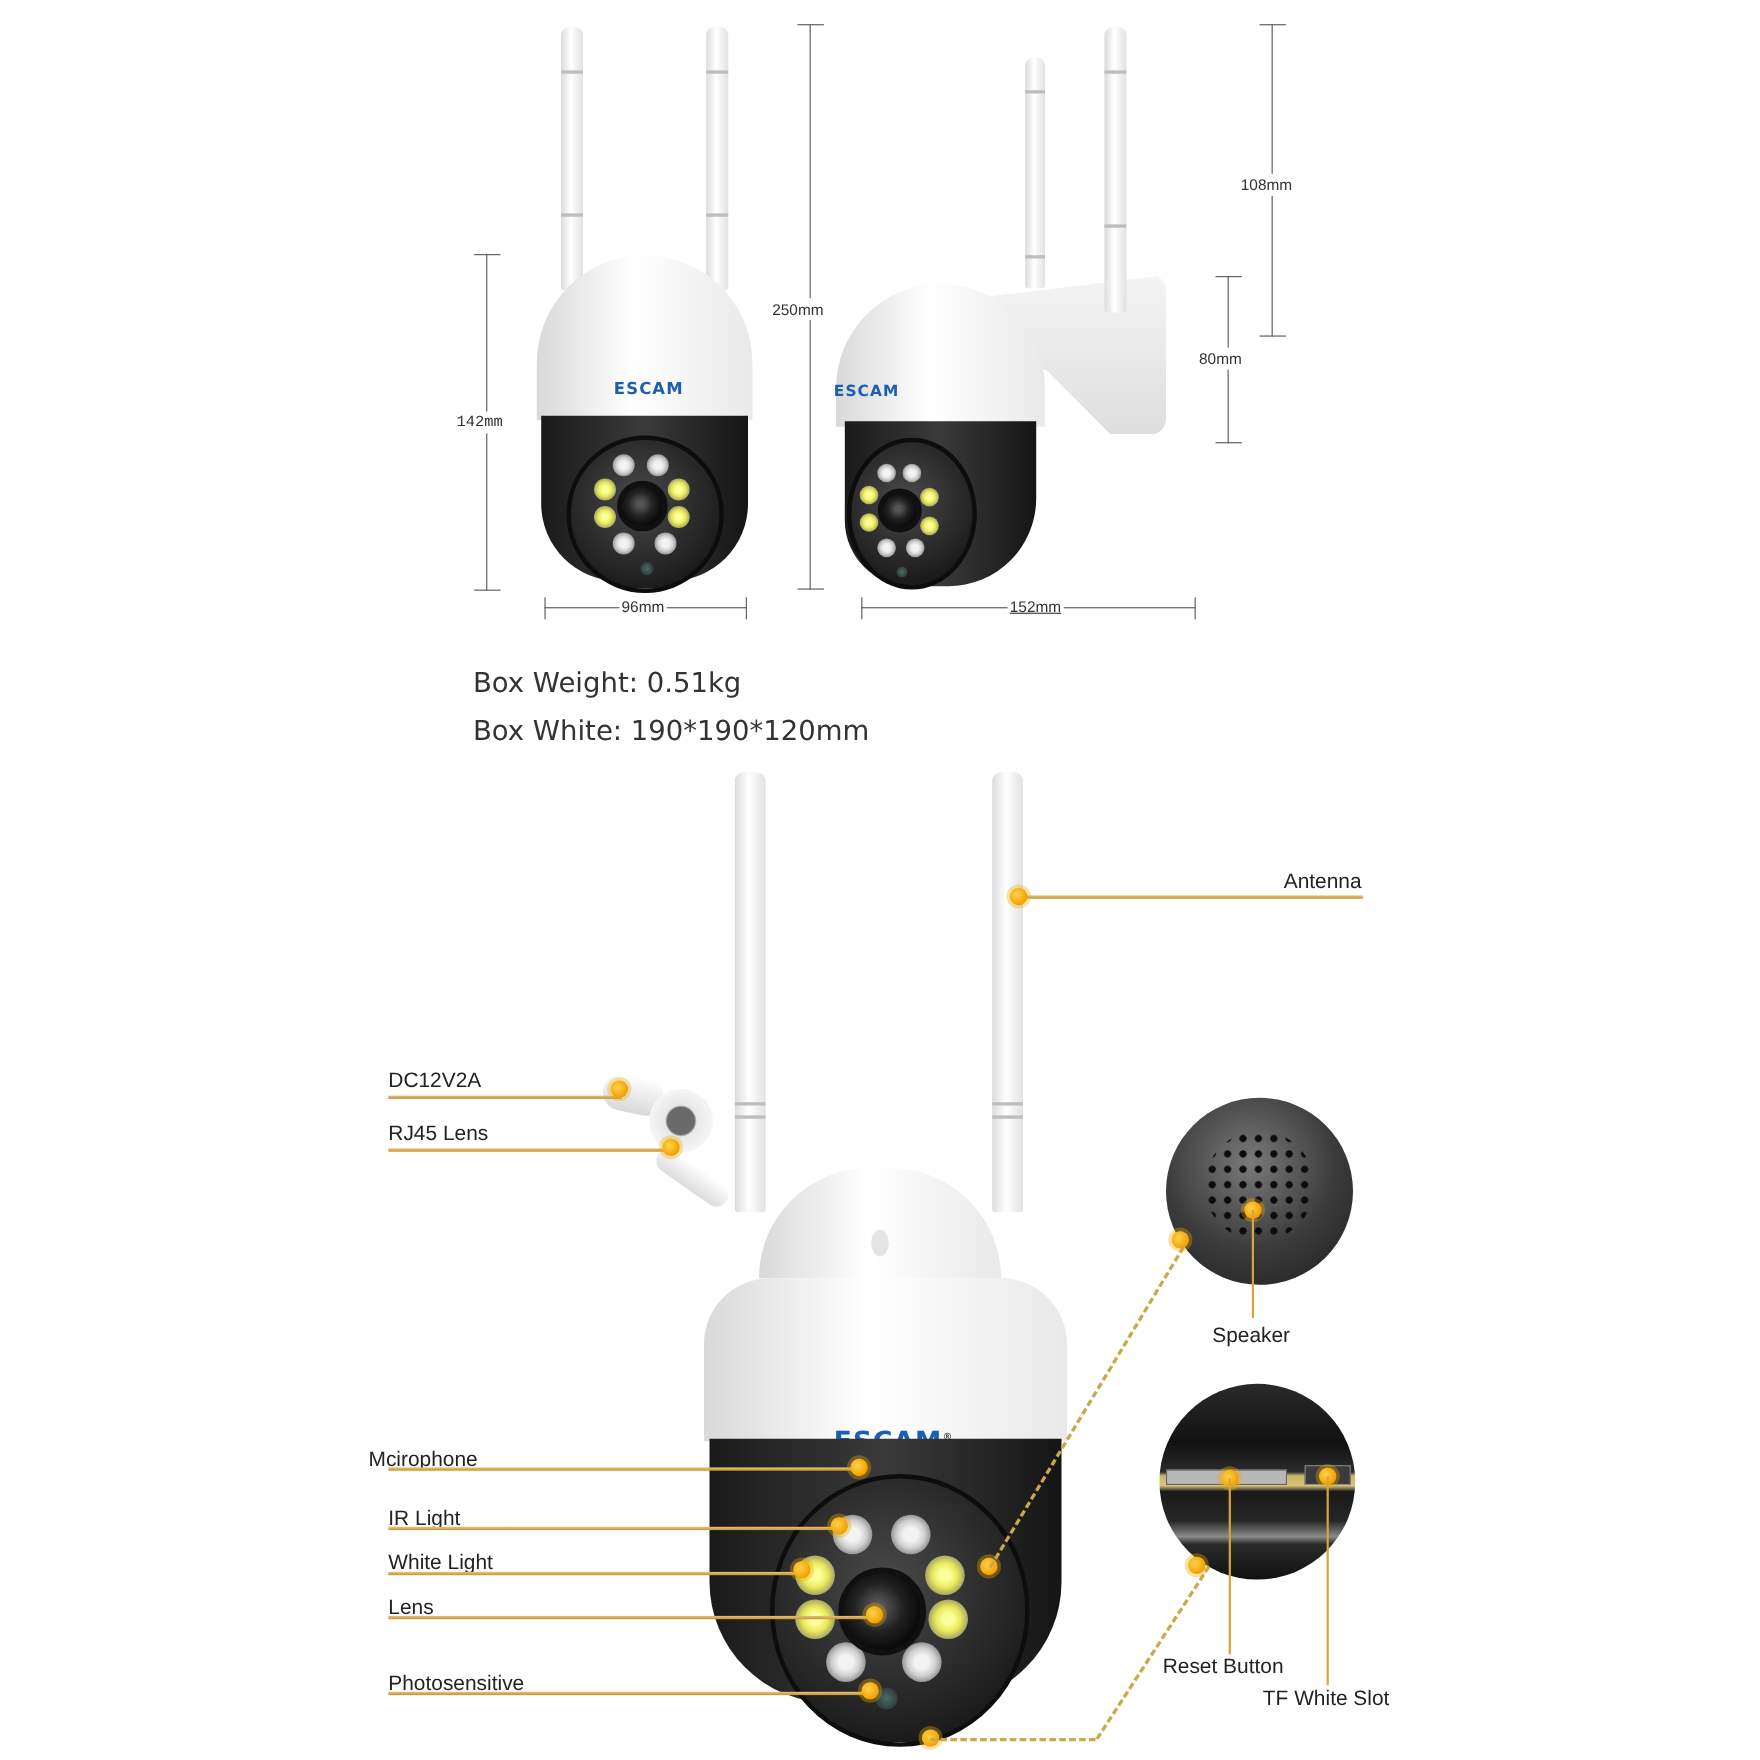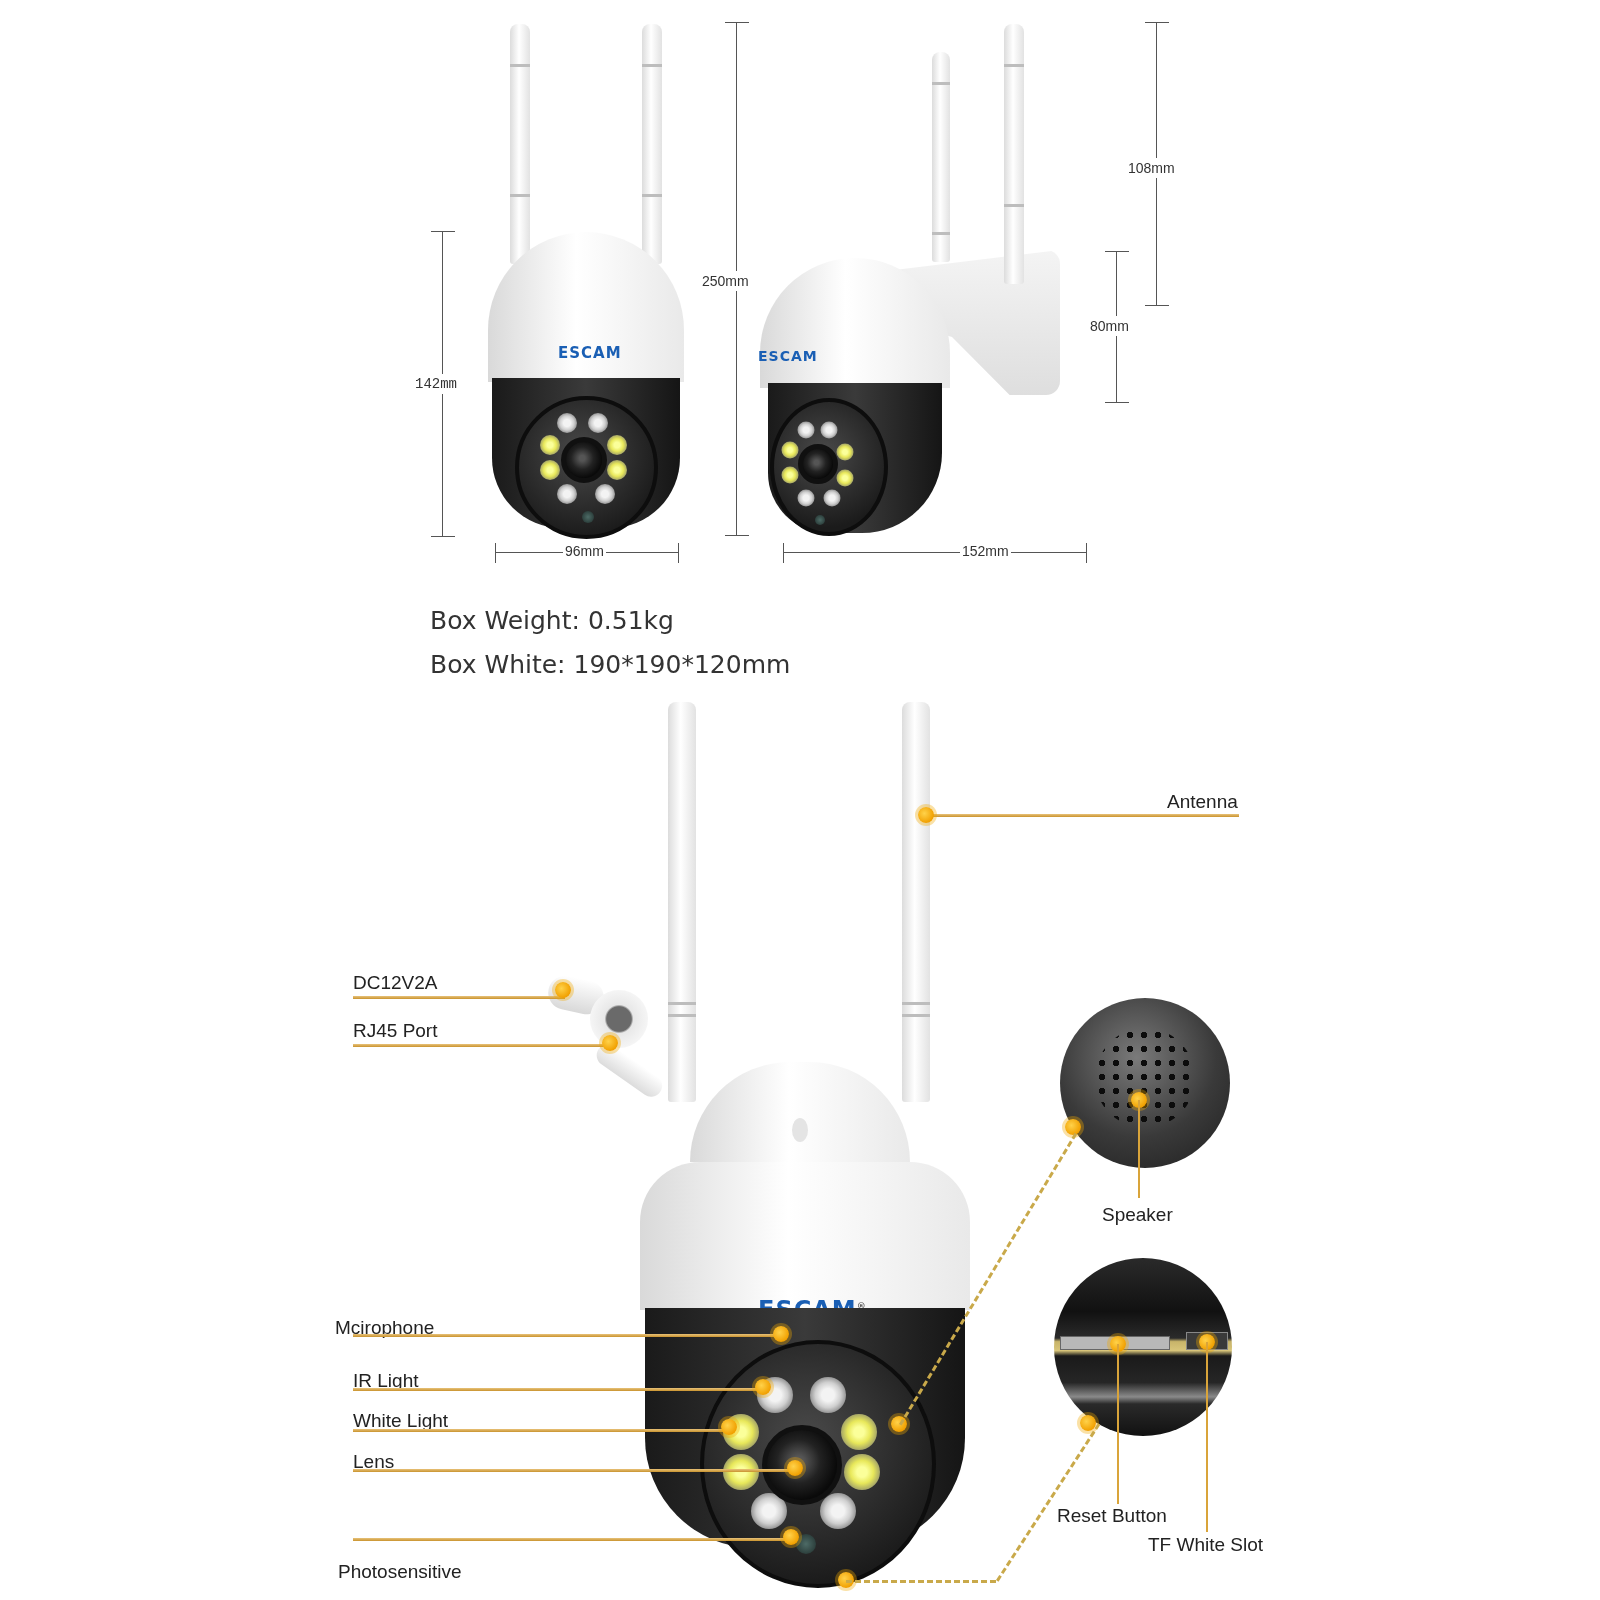--- a/index.html
+++ b/index.html
@@ -89,21 +89,21 @@
   <div class="led-ir" style="left:832px;top:498px;width:17px;height:17px;"></div>
   <div class="lens" style="left:818px;top:464px;width:30px;height:30px;"></div>
   <div class="photo" style="left:820px;top:520px;width:10px;height:10px;"></div>
 </div>
 
 <div class="dim-v" style="left:1156px;top:22px;height:284px;"></div>
 <div class="dim-label" style="left:1126px;top:158px;">108mm</div>
 <div class="dim-v" style="left:1116px;top:251px;height:152px;"></div>
 <div class="dim-label" style="left:1088px;top:316px;">80mm</div>
 <div class="dim-h" style="left:783px;top:552px;width:304px;"></div>
-<div class="dim-label" style="left:960px;top:541px;">152mm</div>
+<div class="dim-label" style="left:916px;top:541px;text-decoration:underline;">152mm</div>
 
 <div class="spec" style="left:430px;top:606px;">
   <span>Box Weight:</span>
   <span>0.51kg</span>
 </div>
 <div class="spec" style="left:430px;top:650px;">
   <span>Box White:</span>
   <span>190*190*120mm</span>
 </div>
 
@@ -152,41 +152,41 @@
 </div>
 
 <div class="callout-label" style="left:1167px;top:791px;">Antenna</div>
 <div class="callout-line" style="left:926px;top:814px;width:313px;"></div>
 <div class="dot" style="left:926px;top:815px;"></div>
 
 <div class="callout-label" style="left:353px;top:972px;">DC12V2A</div>
 <div class="callout-line" style="left:353px;top:996px;width:212px;"></div>
 <div class="dot" style="left:563px;top:990px;"></div>
 
-<div class="callout-label" style="left:353px;top:1020px;">RJ45 Port</div>
+<div class="callout-label" style="left:353px;top:1020px;">RJ45 Lens</div>
 <div class="callout-line" style="left:353px;top:1044px;width:258px;"></div>
 <div class="dot" style="left:610px;top:1043px;"></div>
 
 <div class="callout-label" style="left:335px;top:1317px;">Mcirophone</div>
 <div class="callout-line" style="left:353px;top:1334px;width:430px;"></div>
 <div class="dot" style="left:781px;top:1334px;"></div>
 
 <div class="callout-label" style="left:353px;top:1370px;">IR Light</div>
 <div class="callout-line" style="left:353px;top:1388px;width:412px;"></div>
 <div class="dot" style="left:763px;top:1387px;"></div>
 
 <div class="callout-label" style="left:353px;top:1410px;">White Light</div>
 <div class="callout-line" style="left:353px;top:1429px;width:378px;"></div>
 <div class="dot" style="left:729px;top:1427px;"></div>
 
 <div class="callout-label" style="left:353px;top:1451px;">Lens</div>
 <div class="callout-line" style="left:353px;top:1469px;width:444px;"></div>
 <div class="dot" style="left:795px;top:1468px;"></div>
 
-<div class="callout-label" style="left:338px;top:1520px;margin-top:41px;">Photosensitive</div>
+<div class="callout-label" style="left:353px;top:1520px;">Photosensitive</div>
 <div class="callout-line" style="left:353px;top:1538px;width:440px;"></div>
 <div class="dot" style="left:791px;top:1537px;"></div>
 
 <div class="dot" style="left:1139px;top:1100px;"></div>
 <div class="callout-vline" style="left:1138px;top:1100px;height:98px;"></div>
 <div class="callout-label" style="left:1102px;top:1204px;">Speaker</div>
 <div class="dot" style="left:1073px;top:1127px;"></div>
 <div class="dot" style="left:899px;top:1424px;"></div>
 <div class="dashed" style="left:899px;top:1424px;width:340px;transform:rotate(-58.9deg);"></div>
 

